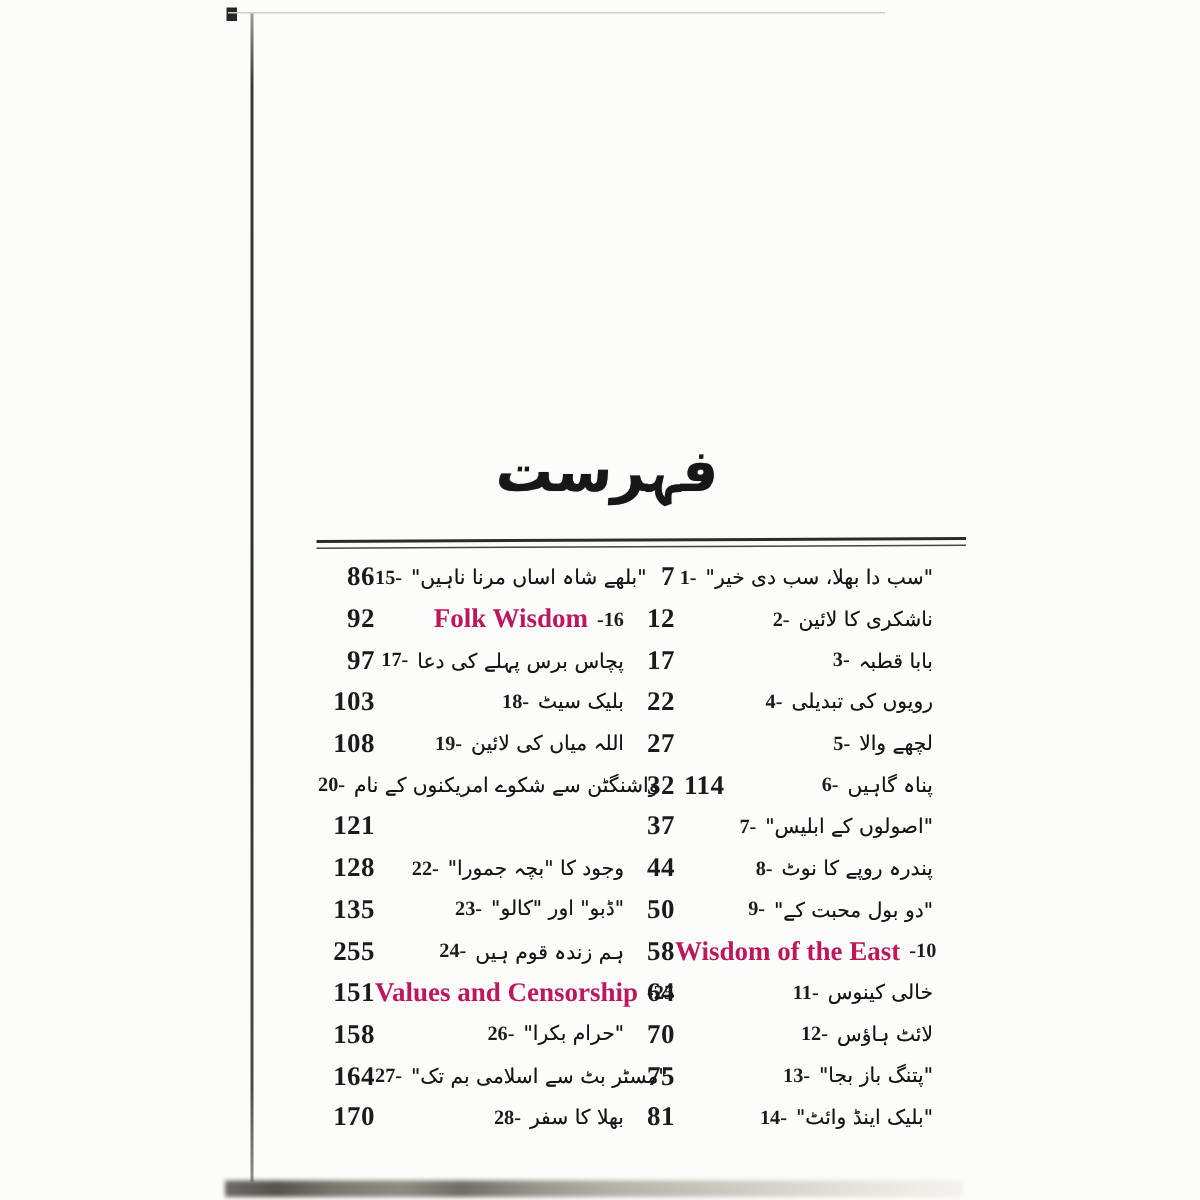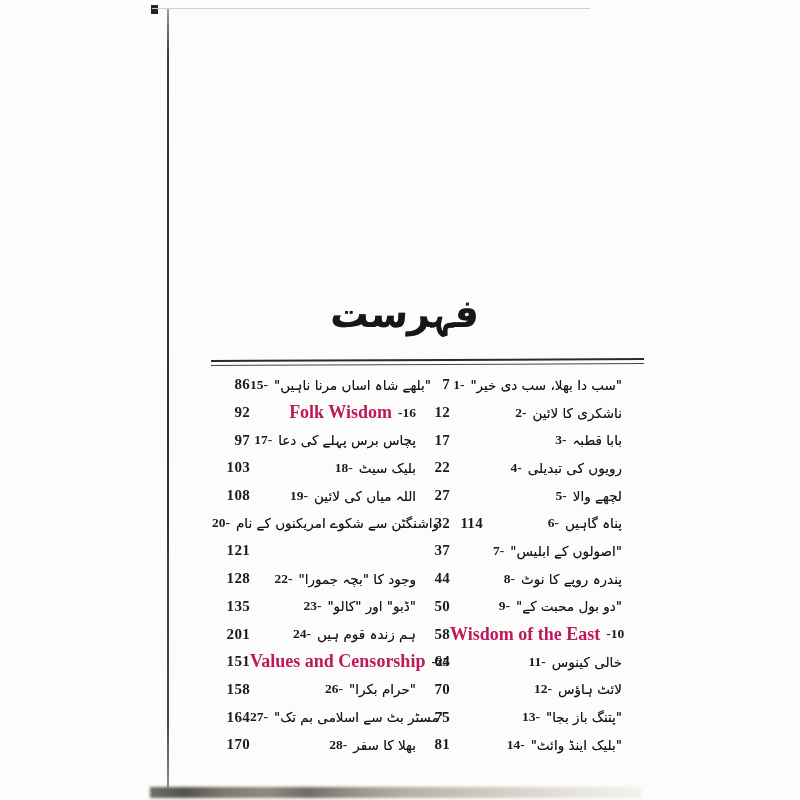--- a/index.html
+++ b/index.html
@@ -36,21 +36,21 @@
   .rule{position:absolute;left:211px;width:433px;background:#2b2b29;}
   .rule-thick{top:359px;height:2px;transform:rotate(-.25deg);}
   .rule-thin{top:364px;height:1px;background:#454541;transform:rotate(-.25deg);}
   
   .toc-col{position:absolute;top:371px;}
   #col-left{left:212px;width:204px;}
   #col-right{left:420px;width:202px;}
   .row{height:27.7px;display:flex;justify-content:space-between;align-items:center;}
   .pageno{
     font-family:"Liberation Serif",serif;font-weight:700;
-    font-size:15px;color:#1b1b1b;min-width:30px;text-align:right;
+    font-size:18px;color:#1b1b1b;min-width:30px;text-align:right;
     letter-spacing:.3px;
   }
   #col-left .pageno{min-width:38px;}
   .entry{display:flex;align-items:center;gap:6px;justify-content:space-between;}
   .serial{
     font-family:"Liberation Serif",serif;font-size:13.5px;font-weight:700;
     color:#1b1b1b;white-space:nowrap;
   }
   .title-ur{
     font-family:"DejaVu Sans",sans-serif;font-size:13.5px;color:#141414;
@@ -130,21 +130,21 @@
         </span>
       </div>
       <div class="row">
         <span class="pageno">135</span>
         <span class="entry">
           <span class="serial">23-</span>
           <span class="title-ur" dir="rtl" lang="ur">"ڈبو" اور "کالو"</span>
         </span>
       </div>
       <div class="row">
-        <span class="pageno">201</span>
+        <span class="pageno">255</span>
         <span class="entry">
           <span class="serial">24-</span>
           <span class="title-ur" dir="rtl" lang="ur">ہم زندہ قوم ہیں</span>
         </span>
       </div>
       <div class="row">
         <span class="pageno">151</span>
         <span class="entry">
           <span class="title-en">Values and Censorship</span>
           <span class="serial">-25</span>

